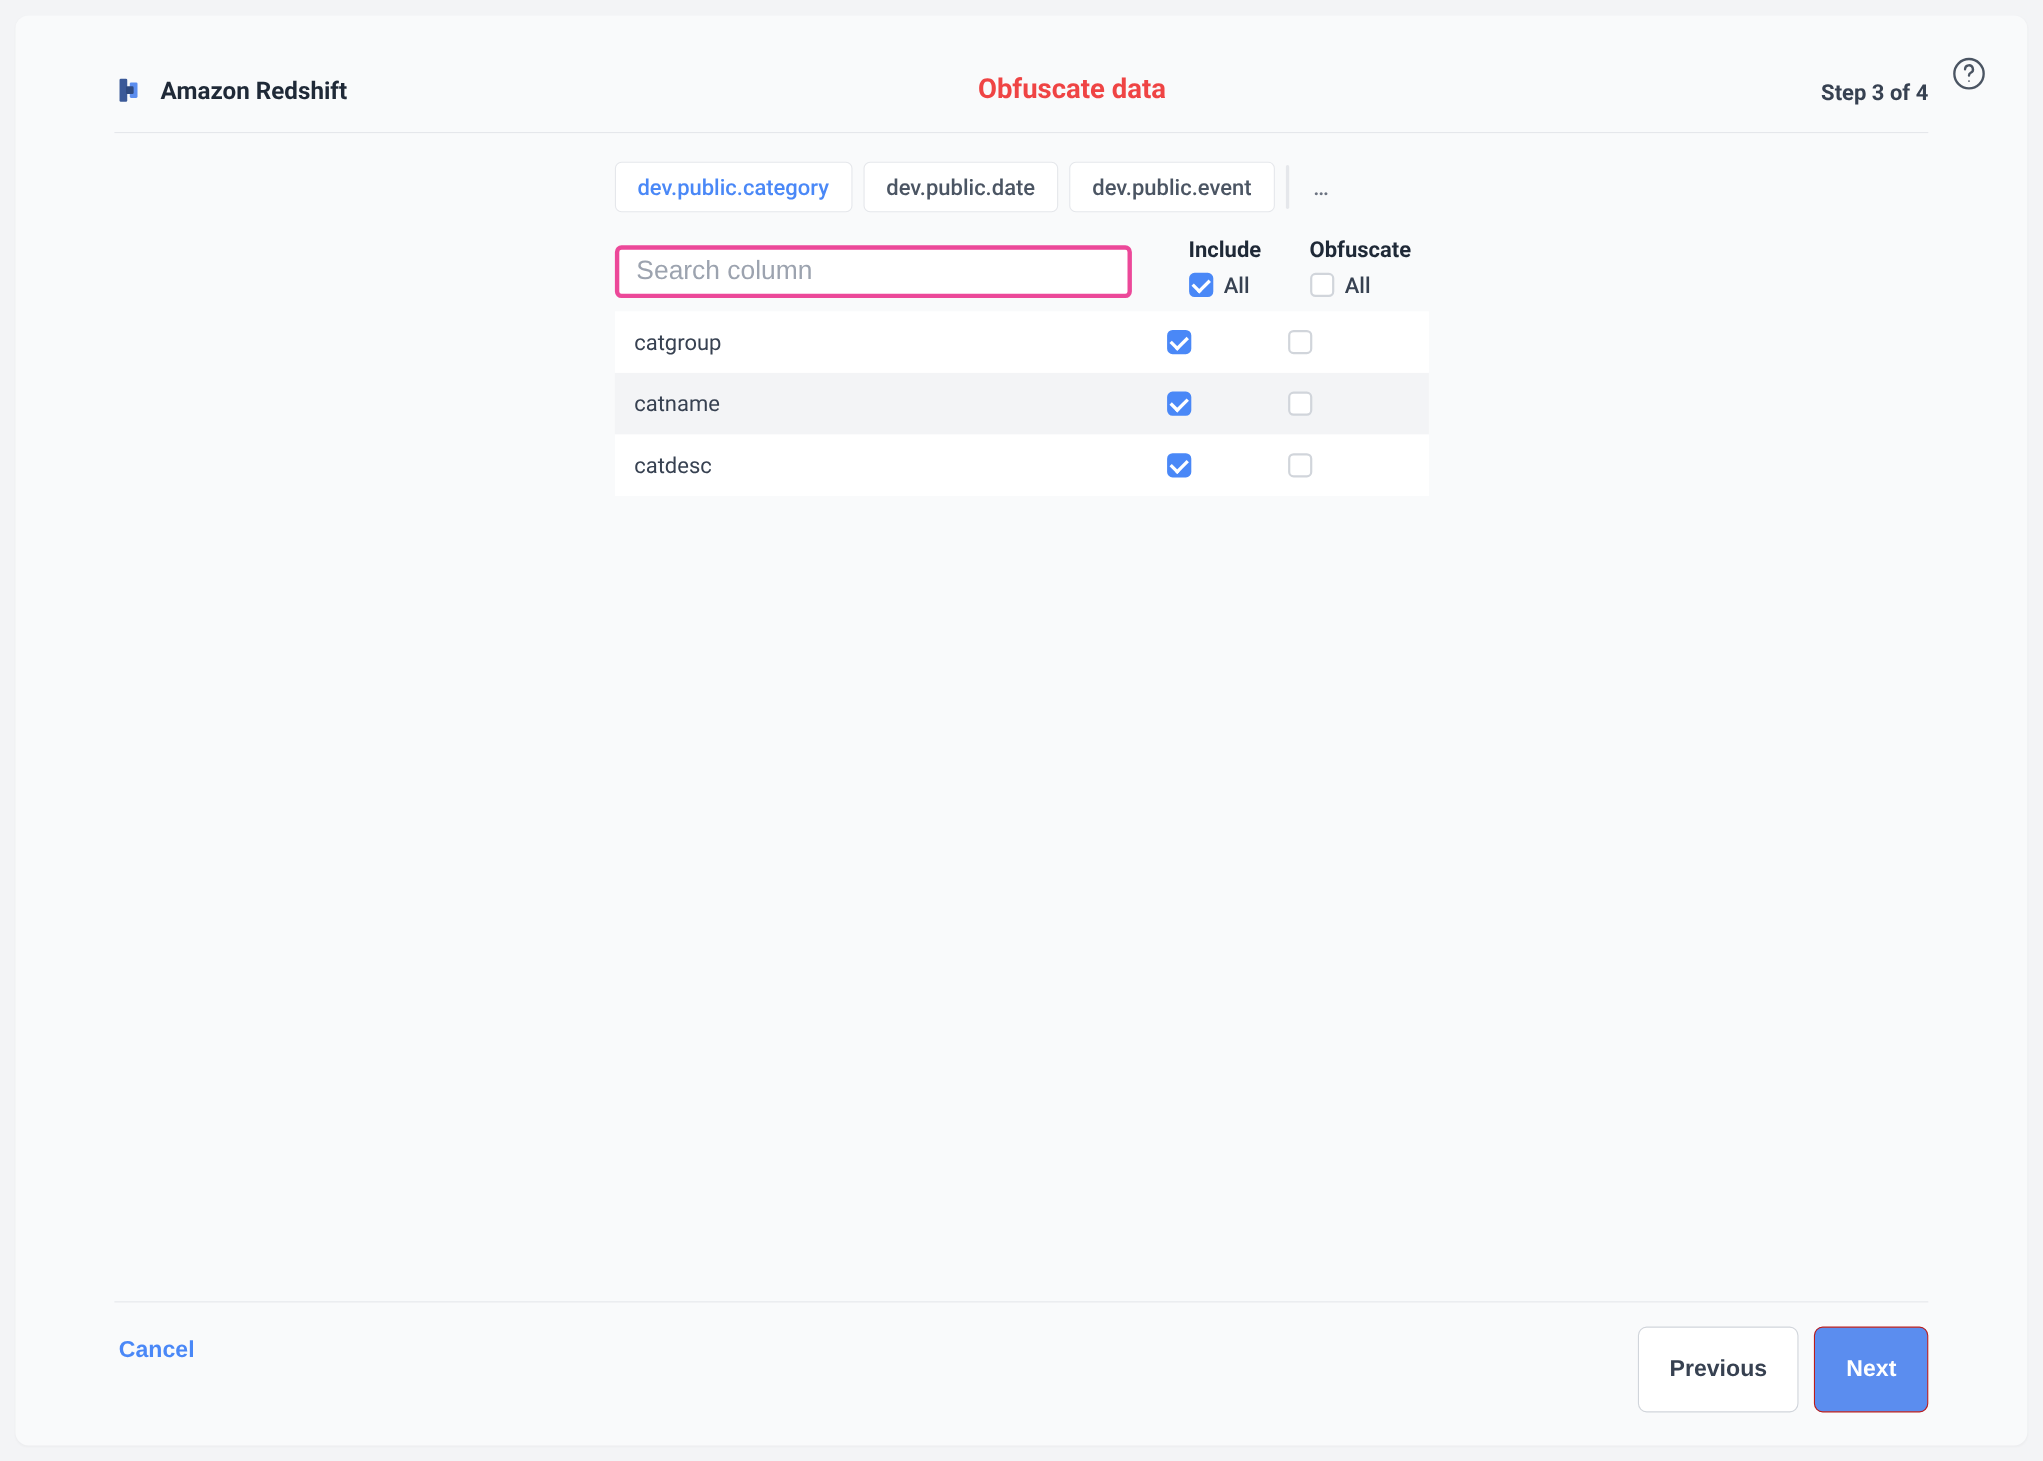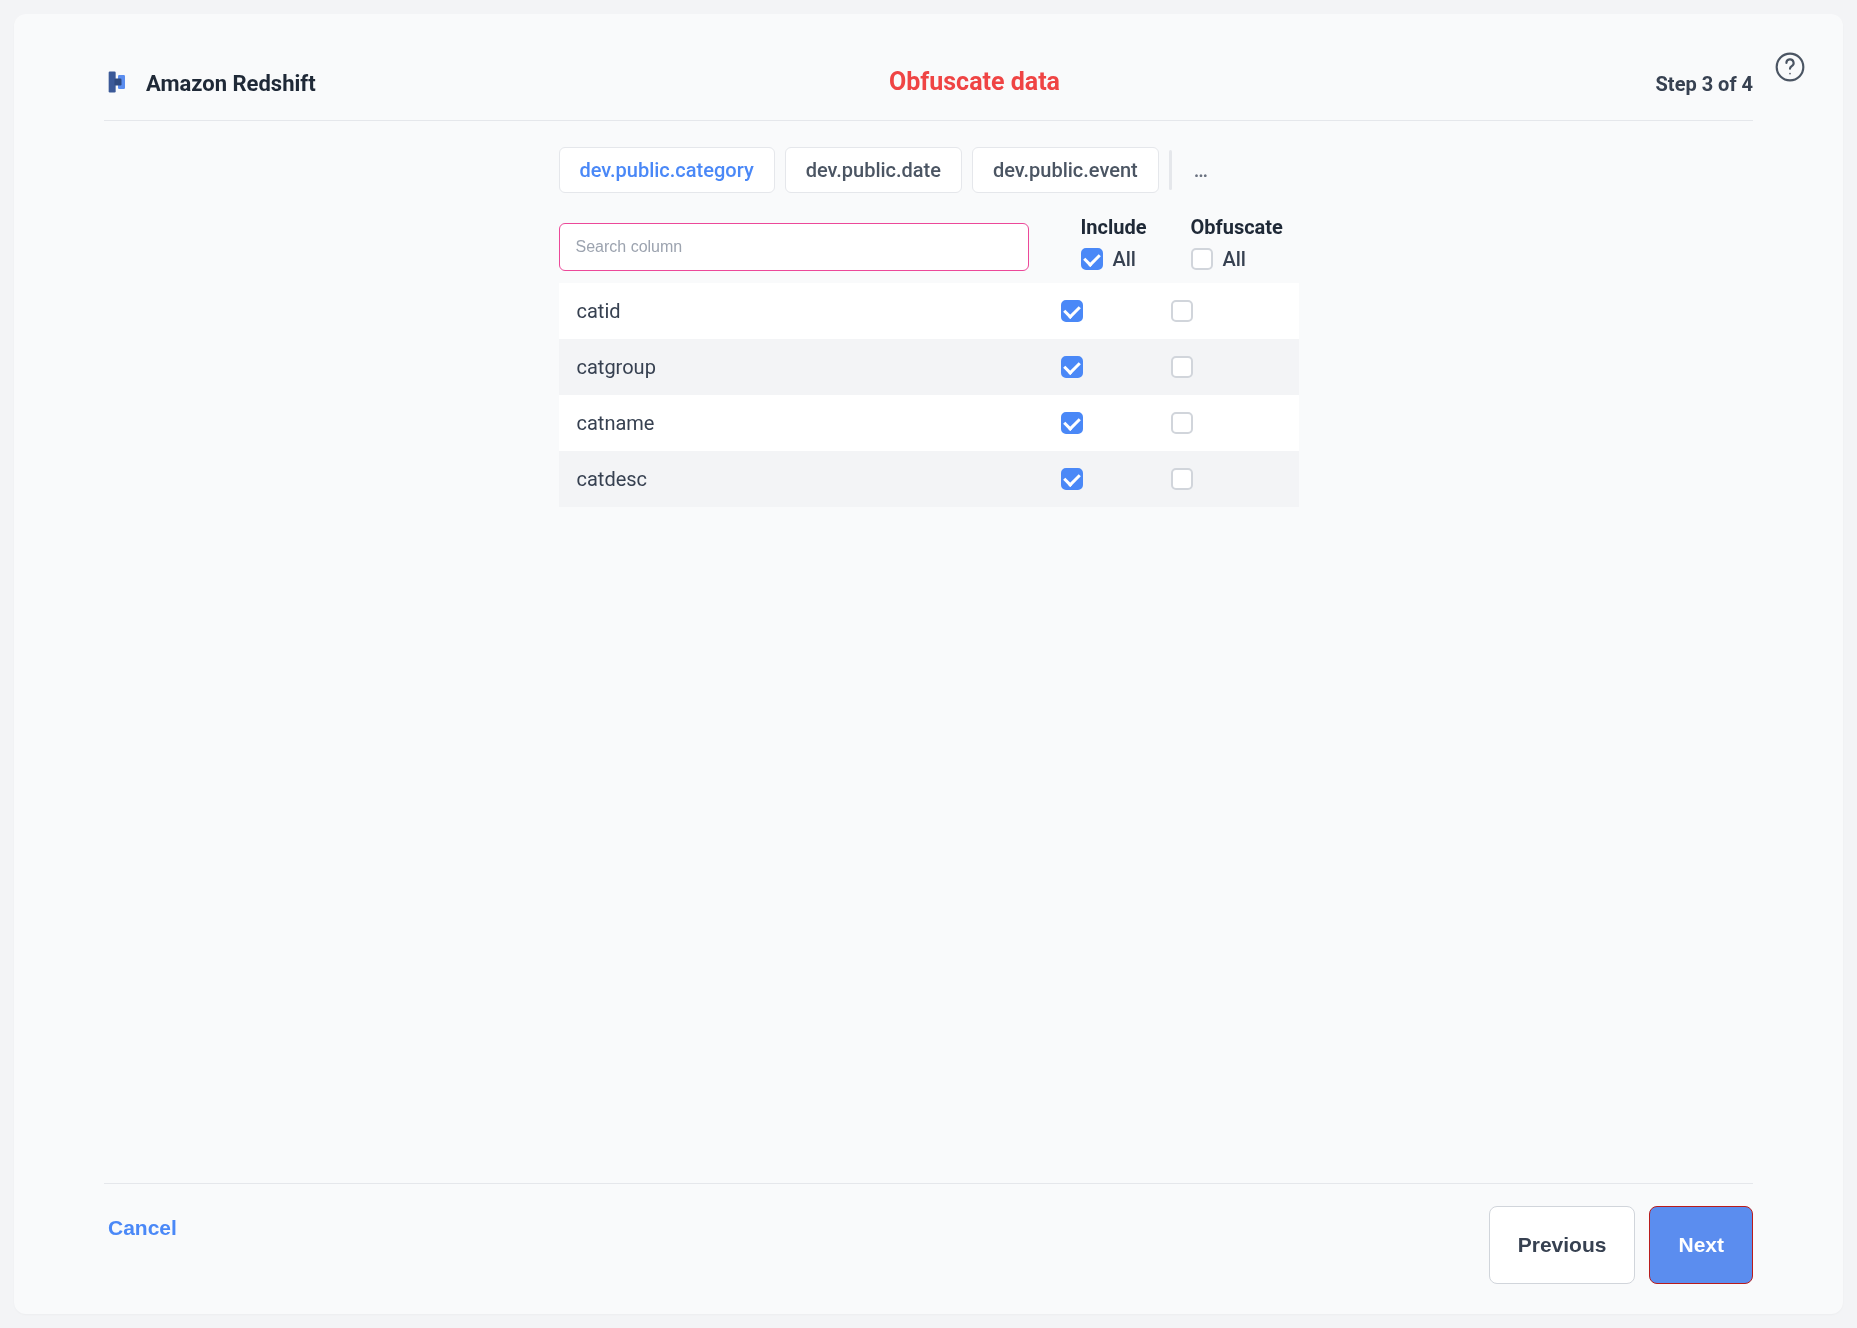--- a/index.html
+++ b/index.html
@@ -120,22 +120,22 @@
     display: grid;
     grid-template-columns: 1fr 110px 110px;
     align-items: end;
     gap: 0;
     margin-bottom: 6px;
   }
   .search-input {
     width: 100%;
     max-width: 470px;
     padding: 10px 16px;
-    font-size: 16px;
-    border: 1px solid #ec4899;
+    font-size: 24px;
+    border: 4px solid #ec4899;
     border-radius: 6px;
     color: #374151;
     background: #fff;
     height: 48px;
   }
   .search-input::placeholder { color: #9ca3af; }
   .col-head {
     display: flex;
     flex-direction: column;
     gap: 8px;
@@ -290,29 +290,20 @@
             <span class="col-head-title">Obfuscate</span>
             <div class="all-row">
               <span id="obfuscate-all-cb" class="checkbox"></span>
               <span class="all-label">All</span>
             </div>
           </div>
         </div>
 
         <div class="table" id="rows-container">
             <div class="row">
-              <div>catid</div>
-              <div class="cell-check">
-                <span class="checkbox checked"></span>
-              </div>
-              <div class="cell-check">
-                <span class="checkbox"></span>
-              </div>
-            </div>
-            <div class="row">
               <div>catgroup</div>
               <div class="cell-check">
                 <span class="checkbox checked"></span>
               </div>
               <div class="cell-check">
                 <span class="checkbox"></span>
               </div>
             </div>
             <div class="row">
               <div>catname</div>

